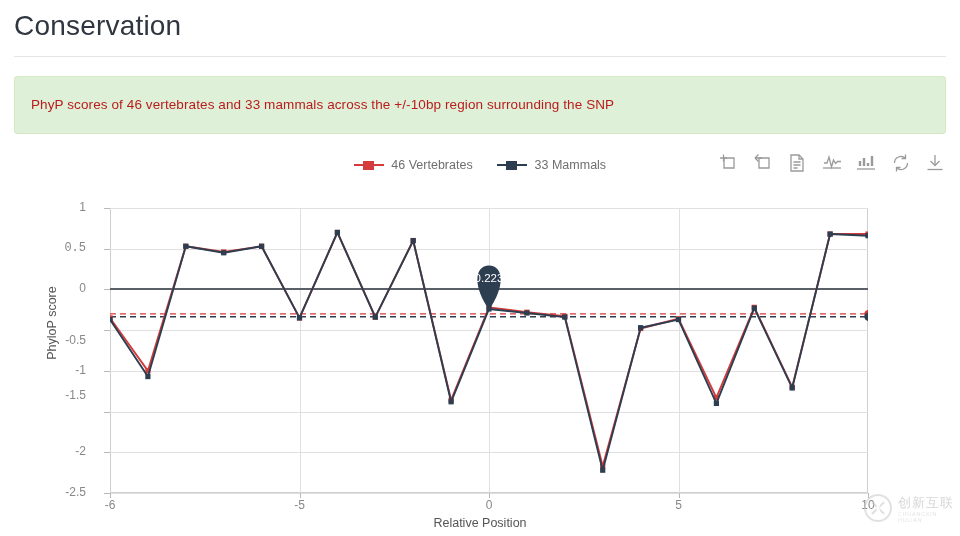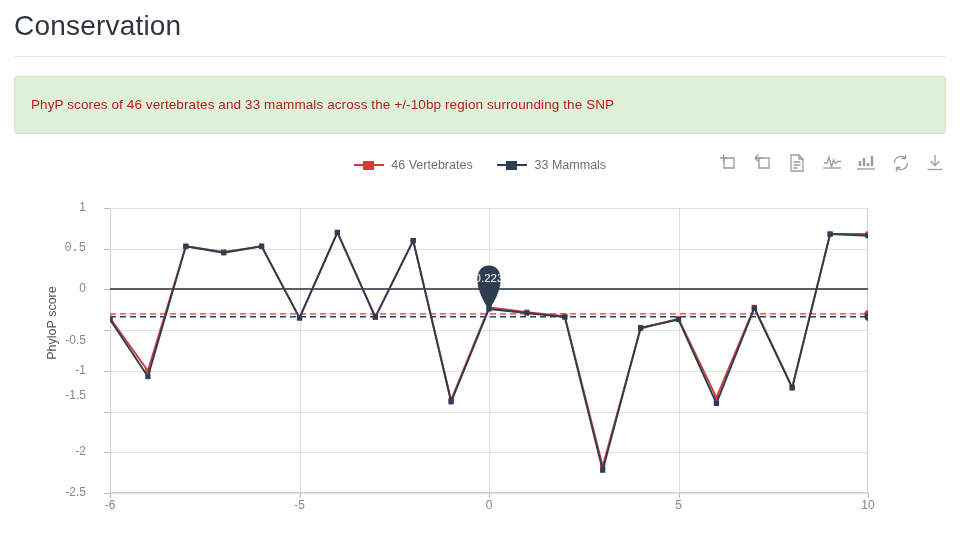--- a/index.html
+++ b/index.html
@@ -267,16 +267,26 @@
           <div class="xtick" style="left: 269.5px;">-5</div>
           <div class="xtick-mark" style="left: 299.5px;"></div>
           <div class="xtick" style="left: 459px;">0</div>
           <div class="xtick-mark" style="left: 489px;"></div>
           <div class="xtick" style="left: 648.5px;">5</div>
           <div class="xtick-mark" style="left: 678.5px;"></div>
           <div class="xtick" style="left: 838px;">10</div>
           <div class="xtick-mark" style="left: 868px;"></div>
         </div>
       <div class="y-axis-label">PhyloP score</div>
+      <div class="x-axis-label">Relative Position</div>
+      <div class="watermark">
+        <svg width="32" height="32" viewBox="0 0 32 32" style="position:absolute;left:0;top:4px;">
+          <circle cx="16" cy="16" r="13" fill="none" stroke="#c9c9c9" stroke-width="2"></circle>
+          <path d="M10 10 L22 22 M22 10 L10 22" stroke="#c9c9c9" stroke-width="2.4" fill="none"></path>
+          <path d="M20 9 a8 8 0 0 0 0 14" fill="none" stroke="#ffffff" stroke-width="3"></path>
+        </svg>
+        <div class="wm-text">创新互联</div>
+        <div class="wm-sub">CHUANGXIN HULIAN</div>
+      </div>
     </div>
 
   </div>
 </div>
 
 </body></html>

